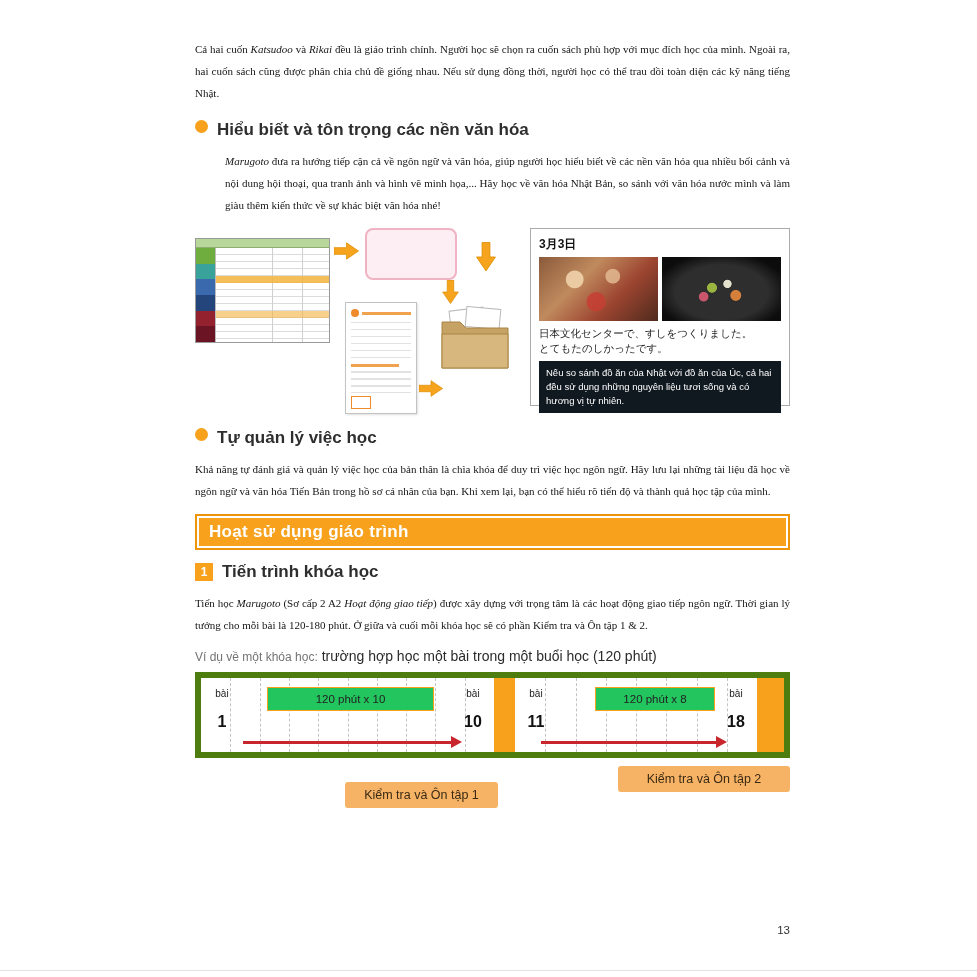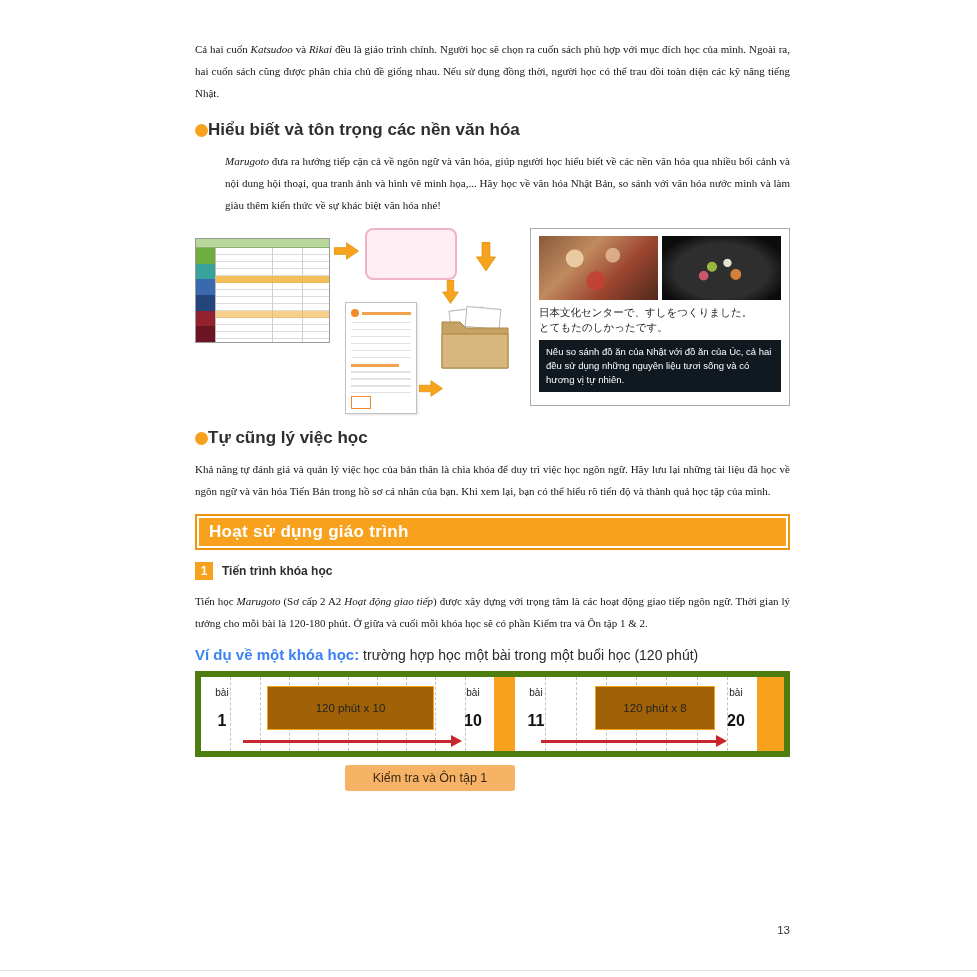--- a/index.html
+++ b/index.html
@@ -10,21 +10,21 @@
 
   
   .body-para { font-size:11px; line-height:22px; text-align:justify; color:#151515; }
   .body-para i { font-style:italic; }
   .p-intro   { margin-top:0; }
   .p-culture { margin-top:10px;margin-left:30px; }
   .p-self    { margin-top:10px; }
   .p-course  { margin-top:10px; }
 
   
-  .sec-head { display:flex; align-items:center; gap:0;
+  .sec-head { display:flex; align-items:flex-start; gap:9px;
               font-family:"Liberation Sans", sans-serif; }
   .sec-head .bullet { width:13px; height:13px; border-radius:50%; background:#F7A11C; flex:0 0 13px; }
   .sec-head .sec-title { font-size:17px; font-weight:bold; color:#2e2e2e; }
   .h-culture { margin-top:16px; }
   .h-self    { margin-top:10px; }
 
   
   .figure { position:relative; height:190px; margin-top:12px; }
 
   .mini-table { position:absolute; left:0; top:10px; width:135px; height:105px;
@@ -92,53 +92,53 @@
   
   .banner { margin-top:12px; border:2px solid #ee9408; background:#fff; padding:2px; }
   .banner span { display:block; background:#F7A11C; color:#fff; font-family:"Liberation Sans", sans-serif;
                  font-weight:bold; font-size:17px; padding:4px 10px; letter-spacing:.3px; }
 
   
   .num-head { margin-top:12px; display:flex; align-items:center; gap:9px;
               font-family:"Liberation Sans", sans-serif; }
   .num-head .numbox { width:18px; height:18px; background:#F7A11C; color:#fff; font-size:12px; font-weight:bold;
                       display:flex; align-items:center; justify-content:center; flex:0 0 18px; }
-  .num-head .nh-title { font-size:12px; font-weight:bold; color:#2e2e2e; }
+  .num-head .nh-title { font-size:17px; font-weight:bold; color:#2e2e2e; }
 
   
   .example { margin-top:12px; font-family:"Liberation Sans", sans-serif; font-size:14px; color:#2a2a2a; }
-  .example b { font-size:15px; font-weight:bold; color:#3b82f6; }
+  .example b { font-size:12px; font-weight:normal; color:#737373; }
 
   
   .timeline { margin-top:8px; font-family:"Liberation Sans", sans-serif; }
   .tl-band { display:flex; height:86px; border:6px solid #4d7c0f; background:#fff; }
   .tl-seg { position:relative; }
   .tl-seg1 { flex:0 0 293px; }
   .tl-seg2 { flex:1; }
   .tl-bar  { flex:0 0 21px; background:#F7A11C; }
   .tl-bar.last { flex:0 0 27px; }
   .dash-line { position:absolute; top:0; bottom:0; border-left:1px dashed #c3c3c3; }
   .tl-node { position:absolute; width:30px; text-align:center; z-index:2; }
   .tl-node.nleft  { left:6px;  top:10px; }
   .tl-node.nright { right:6px; top:10px; }
   .tl-word { display:block; font-size:10px; color:#222; }
   .tl-num  { display:block; font-size:16px; font-weight:bold; color:#111; margin-top:14px; }
-  .tl-duration { position:absolute; top:9px; height:44px; background:#a16207; border:1.5px solid #F7A11C;
+  .tl-duration { position:absolute; top:9px; height:24px; background:#22c55e; border:1.5px solid #F7A11C;
                  display:flex; align-items:center; justify-content:center; font-size:11.5px; color:#222; z-index:2; }
   .tl-seg1 .tl-duration { left:66px; right:60px; }
   .tl-seg2 .tl-duration { left:80px; right:42px; }
   .tl-arrow { position:absolute; top:63px; height:3px; background:#c9252c; z-index:1; }
   .tl-seg1 .tl-arrow { left:42px; right:42px; }
   .tl-seg2 .tl-arrow { left:26px; right:40px; }
   .tl-arrow::after { content:""; position:absolute; right:-10px; top:-5px;
                      border-left:11px solid #c9252c; border-top:6px solid transparent; border-bottom:6px solid transparent; }
   .tl-reviews { position:relative; height:34px; }
   .tl-review { position:absolute; top:8px; height:26px; line-height:26px; text-align:center;
                background:#F7B365; color:#3a2a14; font-size:12.5px; border-radius:3px; }
-  .tl-review.r1 { left:150px; width:170px; }
+  .tl-review.r1 { left:150px; width:153px;margin-top:16px; }
   .tl-review.r2 { right:0; width:172px; }
 
   .page-num { position:absolute; top:924px; left:195px; width:595px; text-align:right;
               font-family:"Liberation Sans", sans-serif; font-size:11.5px; color:#333; }
   .footer-line { position:absolute; left:0; right:0; bottom:6px; height:1px; background:#e3e3e3; }
 </style>
 </head>
 <body>
 
 <div class="content">
@@ -210,35 +210,36 @@
           </g>
         <g transform="rotate(5 46 12)">
             <rect x="28" y="2" width="34" height="20" fill="#ffffff" stroke="#b9b9b9"></rect>
           </g>
         <path d="M4 16 h18 l6 6 h42 v40 H4 Z" fill="#c7a265" stroke="#a88545"></path>
         <path d="M4 28 h66 v34 H4 Z" fill="#d7b77d" stroke="#a88545"></path>
       </svg>
     </div>
 
     <div class="photo-box">
+      <div class="pb-date">3月3日</div>
       <div class="pb-photos">
         <div class="photo photo1"></div>
         <div class="photo photo2"></div>
       </div>
       <div class="pb-caption">
         <div>日本文化センターで、すしをつくりました。</div>
         <div>とてもたのしかったです。</div>
       </div>
       <div class="pb-note">Nếu so sánh đồ ăn của Nhật với đồ ăn của Úc, cả hai đều sử dụng những nguyên liệu tươi sống và có hương vị tự nhiên.</div>
     </div>
   </div>
 
   <div class="sec-head h-self">
     <span class="bullet"></span>
-    <span class="sec-title">Tự cũng lý việc học</span>
+    <span class="sec-title">Tự quản lý việc học</span>
   </div>
 
   <p class="body-para p-self">Khả năng tự đánh giá và quản lý việc học của bản thân là chìa khóa để duy trì việc học ngôn ngữ. Hãy lưu lại những tài liệu đã học về ngôn ngữ và văn hóa Tiến Bản trong hồ sơ cá nhân của bạn. Khi xem lại, bạn có thể hiểu rõ tiến độ và thành quả học tập của mình.</p>
 
   <div class="banner">
     <span>Hoạt sử dụng giáo trình</span>
   </div>
 
   <div class="num-head">
     <span class="numbox">1</span>
@@ -278,35 +279,36 @@
 
       <div class="tl-seg tl-seg2">
         <div class="tl-node nleft">
           <span class="tl-word">bài</span>
           <span class="tl-num">11</span>
         </div>
         <div class="tl-duration">120 phút x 8</div>
         <div class="tl-arrow"></div>
         <div class="tl-node nright">
           <span class="tl-word">bài</span>
-          <span class="tl-num">20</span>
+          <span class="tl-num">18</span>
         </div>
       <div class="dash-line" style="left: 12.5%;"></div>
           <div class="dash-line" style="left: 25%;"></div>
           <div class="dash-line" style="left: 37.5%;"></div>
           <div class="dash-line" style="left: 50%;"></div>
           <div class="dash-line" style="left: 62.5%;"></div>
           <div class="dash-line" style="left: 75%;"></div>
           <div class="dash-line" style="left: 87.5%;"></div>
         </div>
 
       <div class="tl-bar last"></div>
     </div>
 
     <div class="tl-reviews">
       <div class="tl-review r1">Kiểm tra và Ôn tập 1</div>
+      <div class="tl-review r2">Kiểm tra và Ôn tập 2</div>
     </div>
   </div>
 
 </div>
 
 <div class="page-num">13</div>
 <div class="footer-line"></div>
 
 </body></html>

